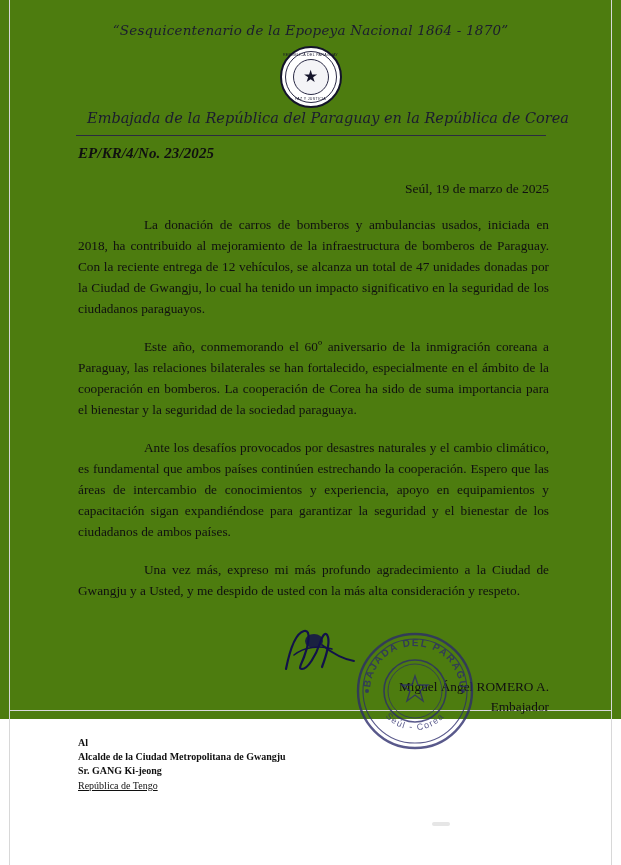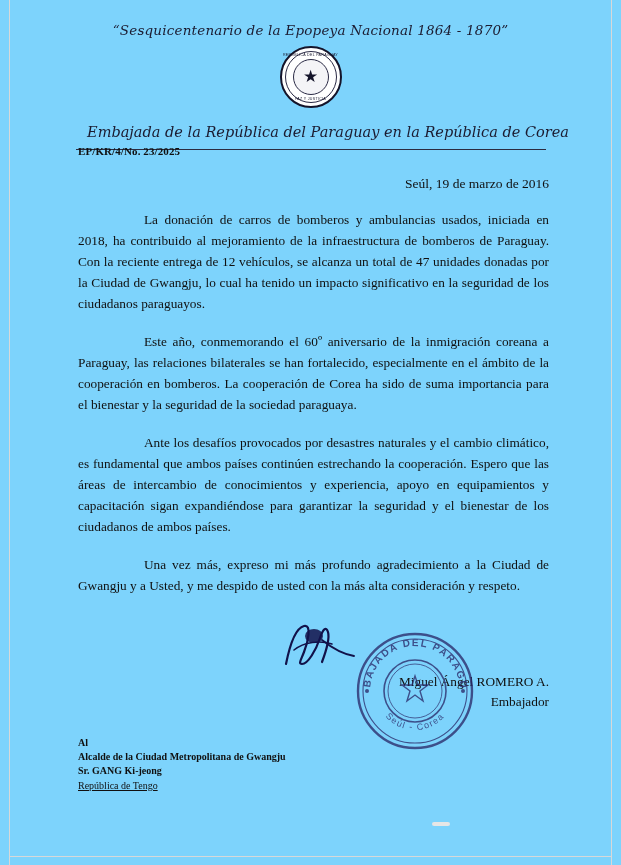--- a/index.html
+++ b/index.html
@@ -13,22 +13,22 @@
     position: relative;
     font-family: "Liberation Serif", serif;
     color: #101010;
     overflow: hidden;
   }
 
   .page {
     position: absolute;
     left: 0; top: 0;
     width: 621px;
-    height: 865px;
-    background: #7dd3fc;
+    height: 719px;
+    background: #4d7c0f;
   }
 
   
   .edge-left, .edge-right {
     position: absolute;
     top: 0;
     width: 1px;
     height: 865px;
     background: #d8d8d8;
   }
@@ -103,42 +103,43 @@
     font-family: "Liberation Sans", sans-serif;
   }
   .crest-text-top { top: 7px; }
   .crest-text-bottom { bottom: 7px; }
 
   .embassy-line {
     font-family: "DejaVu Serif", serif;
     font-style: italic;
     font-size: 14.5px;
     color: #1b1b30;
-    margin-top: 16px;
+    margin-top: 2px;
     white-space: nowrap;
     padding-left: 35px;
   }
   .rule {
     margin: 9px auto 0 auto;
     width: 470px;
     height: 1px;
     background: #2b2b40;
   }
 
   
   .content {
     position: absolute;
     left: 78px;
     right: 72px;
     top: 145px;
   }
   .ref {
     font-weight: bold;
-    font-size: 11px;
+    font-size: 15px;
     letter-spacing: 0.1px;
+    font-style: italic;
   }
   .place-date {
     text-align: right;
     font-size: 13.5px;
     margin-top: 19px;
   }
   .salutation {
     font-weight: bold;
     font-size: 13.5px;
     margin-top: 20px;
@@ -231,21 +232,21 @@
       <div class="crest-star">★</div>
       <div class="crest-text-bottom">PAZ Y JUSTICIA</div>
     </div>
 
     <div class="embassy-line">Embajada de la República del Paraguay en la República de Corea</div>
     <div class="rule"></div>
   </div>
 
   <div class="content">
     <div class="ref">EP/KR/4/No. 23/2025</div>
-    <div class="place-date">Seúl, 19 de marzo de 2016</div>
+    <div class="place-date">Seúl, 19 de marzo de 2025</div>
 
     <p class="para">La donación de carros de bomberos y ambulancias usados, iniciada en 2018, ha contribuido al mejoramiento de la infraestructura de bomberos de Paraguay. Con la reciente entrega de 12 vehículos, se alcanza un total de 47 unidades donadas por la Ciudad de Gwangju, lo cual ha tenido un impacto significativo en la seguridad de los ciudadanos paraguayos.</p>
     <p class="para">Este año, conmemorando el 60º aniversario de la inmigración coreana a Paraguay, las relaciones bilaterales se han fortalecido, especialmente en el ámbito de la cooperación en bomberos. La cooperación de Corea ha sido de suma importancia para el bienestar y la seguridad de la sociedad paraguaya.</p>
     <p class="para">Ante los desafíos provocados por desastres naturales y el cambio climático, es fundamental que ambos países continúen estrechando la cooperación. Espero que las áreas de intercambio de conocimientos y experiencia, apoyo en equipamientos y capacitación sigan expandiéndose para garantizar la seguridad y el bienestar de los ciudadanos de ambos países.</p>
     <p class="para">Una vez más, expreso mi  más profundo agradecimiento a la Ciudad de Gwangju y a Usted, y me despido de usted con la más alta consideración y respeto.</p>
 
     <div class="signature-block">
       <svg class="sig-scribble" viewBox="0 0 180 54">
         <path d="M62,44 C66,24 72,8 80,6 C88,4 84,22 80,32 C77,40 74,44 78,44 C84,44 92,30 96,18 C99,9 102,6 104,12 C106,19 101,34 98,42" fill="none" stroke="#12124a" stroke-width="2.2" stroke-linecap="round"></path>
         <path d="M70,30 C80,22 96,20 108,24" fill="none" stroke="#12124a" stroke-width="1.6" stroke-linecap="round"></path>

